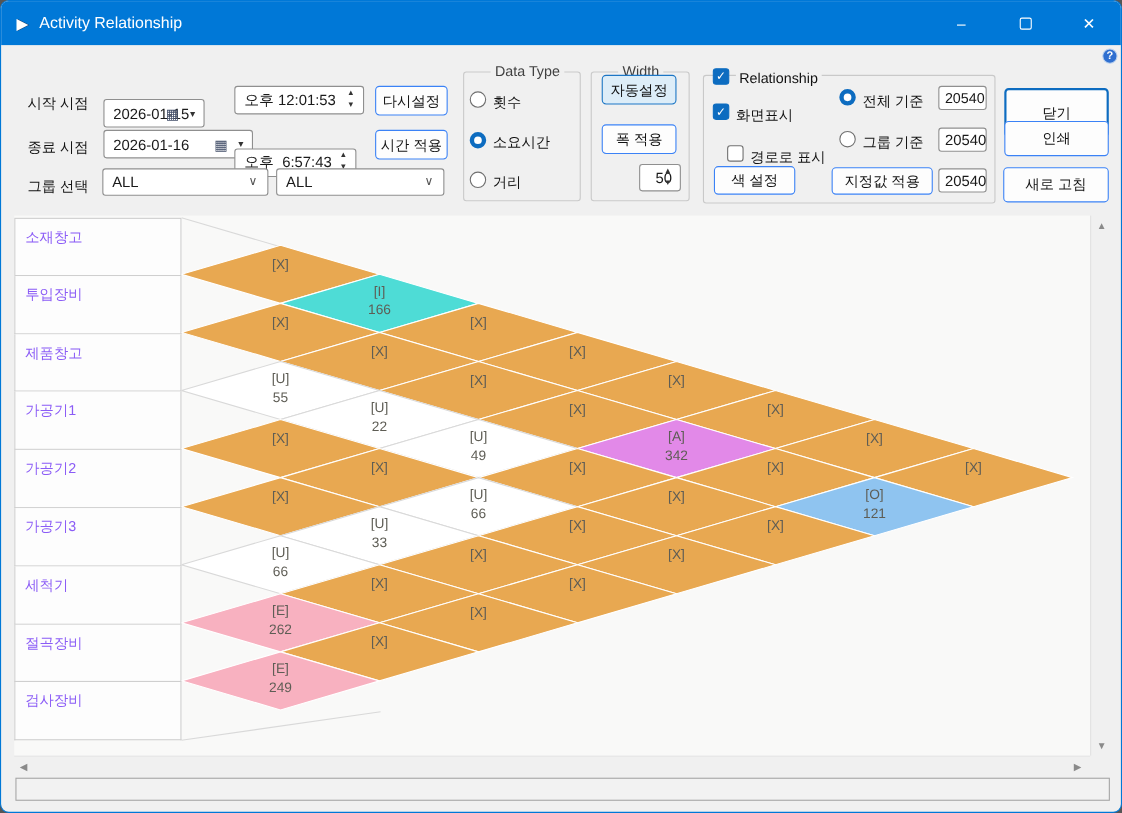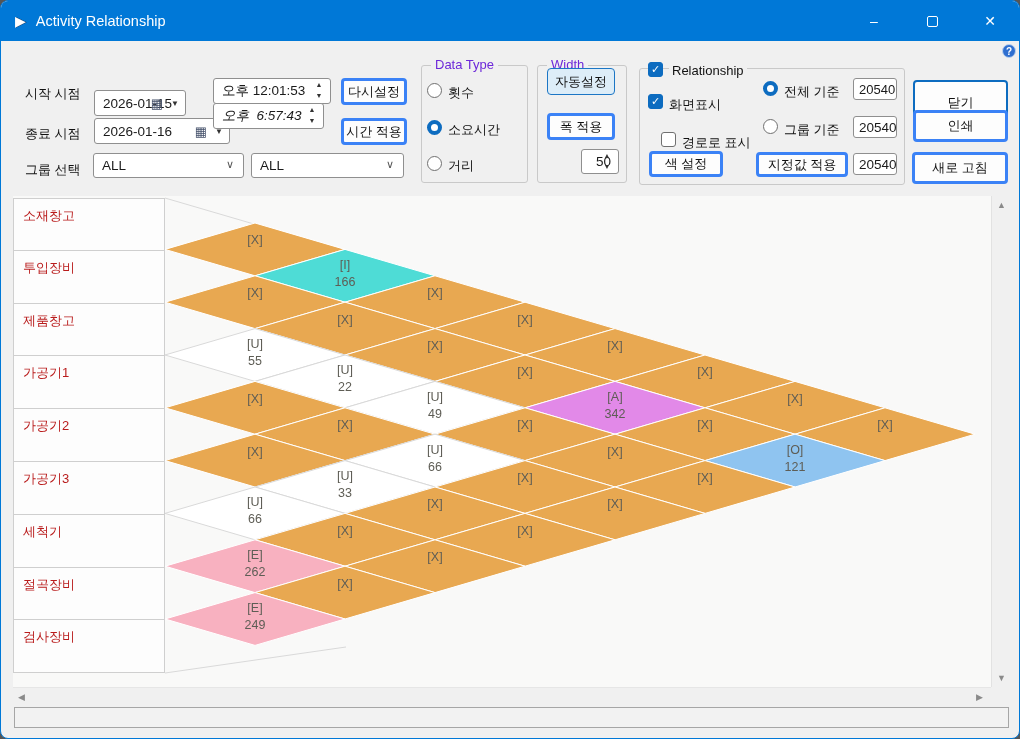--- a/index.html
+++ b/index.html
@@ -29,36 +29,36 @@
     display:flex; align-items:center; padding-left:8px; font-size:13.5px;
   }
   .field-text { white-space:pre; }
   .cal-icon { position:absolute; right:22px; top:5px; font-size:13px; color:#44506a; }
   .dd-arrow { position:absolute; right:6px; top:8px; font-size:8px; color:#333; }
   .spin { position:absolute; right:4px; top:2px; display:flex; flex-direction:column; gap:3px; }
   .spin span { font-size:7px; color:#333; line-height:8px; text-align:center; width:14px; }
   .combo { justify-content:flex-start; }
   .combo-chev { position:absolute; right:9px; top:4px; color:#555; font-size:11px; }
   .btn {
-    position:absolute; background:#fdfdfd; border:3px solid #3b82f6; border-radius:4px;
+    position:absolute; background:#fdfdfd; border:1px solid #3b82f6; border-radius:4px;
     display:flex; align-items:center; justify-content:center; font-size:13px; color:#111; cursor:default;
   }
   .btn.accent { border:2px solid #0d6cc0; }
   .btn.toggled { background:#ddedf8; border:1.5px solid #1c76c5; }
   .groupbox { position:absolute; border:1px solid #c9c9c9; border-radius:3px; }
-  .legend { position:absolute; top:-9px; left:9px; background:#f0f0f0; padding:0 4px; font-size:13px; color:#6d28d9; }
+  .legend { position:absolute; top:-9px; left:24px; background:#f0f0f0; padding:0 4px; font-size:13px; color:#404040; }
   .radio { position:absolute; width:15px; height:15px; border-radius:50%; border:1px solid #707070; background:#fff; }
   .radio.checked { border:4.5px solid #0d6cc0; }
   .checkbox { position:absolute; width:15px; height:15px; border:1px solid #707070; border-radius:3px; background:#fff;
     display:flex; align-items:center; justify-content:center; font-size:11px; color:#fff; }
   .checkbox.checked { background:#0d6cc0; border-color:#0d6cc0; }
   .chart-bg { position:absolute; left:12px; top:195px; width:978px; height:491px; background:#f9f9f8; }
   .row-labels { position:absolute; left:12px; top:197px; width:152px; }
   .row-cell { width:152px; height:52.8px; background:#fdfdfd; border:1px solid #cfcfcf; border-top:none;
-    padding:8px 0 0 9px; font-size:13px; color:#b91c1c; }
+    padding:8px 0 0 9px; font-size:13px; color:#8b5cf6; }
   .row-cell:first-child { border-top:1px solid #cfcfcf; }
   .chart-svg { position:absolute; left:164px; top:195px; }
   .vscroll { position:absolute; left:990px; top:195px; width:21px; height:491px; background:#f0f0f0; border-left:1px solid #e2e2e2; }
   .hscroll { position:absolute; left:12px; top:686px; width:978px; height:20px; background:#f0f0f0; border-top:1px solid #e6e6e6; }
   .scroll-arrow { position:absolute; color:#8a8a8a; font-size:9px; }
   .statusbox { position:absolute; left:13px; top:706px; width:995px; height:21px; background:#f2f2f2; border:1px solid #a6a6a6; }
   .diamond-label { font-size:12.5px; fill:#5e5d55; text-anchor:middle; }
 </style>
 </head>
 <body>
@@ -93,21 +93,21 @@
       </span>
   </div>
   <div class="btn" style="left:340px; top:77px; width:66px; height:27px;">다시설정</div>
 
   <div class="lbl" style="left:24px; top:124px;">종료 시점</div>
   <div class="field" style="left:93px; top:117px; width:136px; height:26px;">
     <span class="field-text">2026-01-16</span>
     <span class="cal-icon">▦</span>
     <span class="dd-arrow">▼</span>
   </div>
-  <div class="field" style="left:212px; top:102px; width:111px; height:26px;font-style:italic;">
+  <div class="field" style="left:212px; top:134px; width:111px; height:26px;">
     <span class="field-text">오후  6:57:43</span>
     <span class="spin">
         <span>▲</span>
         <span>▼</span>
       </span>
   </div>
   <div class="btn" style="left:340px; top:117px; width:66px; height:27px;">시간 적용</div>
 
   <div class="lbl" style="left:24px; top:160px;">그룹 선택</div>
   <div class="field combo" style="left:92px; top:152px; width:151px; height:25px;">

